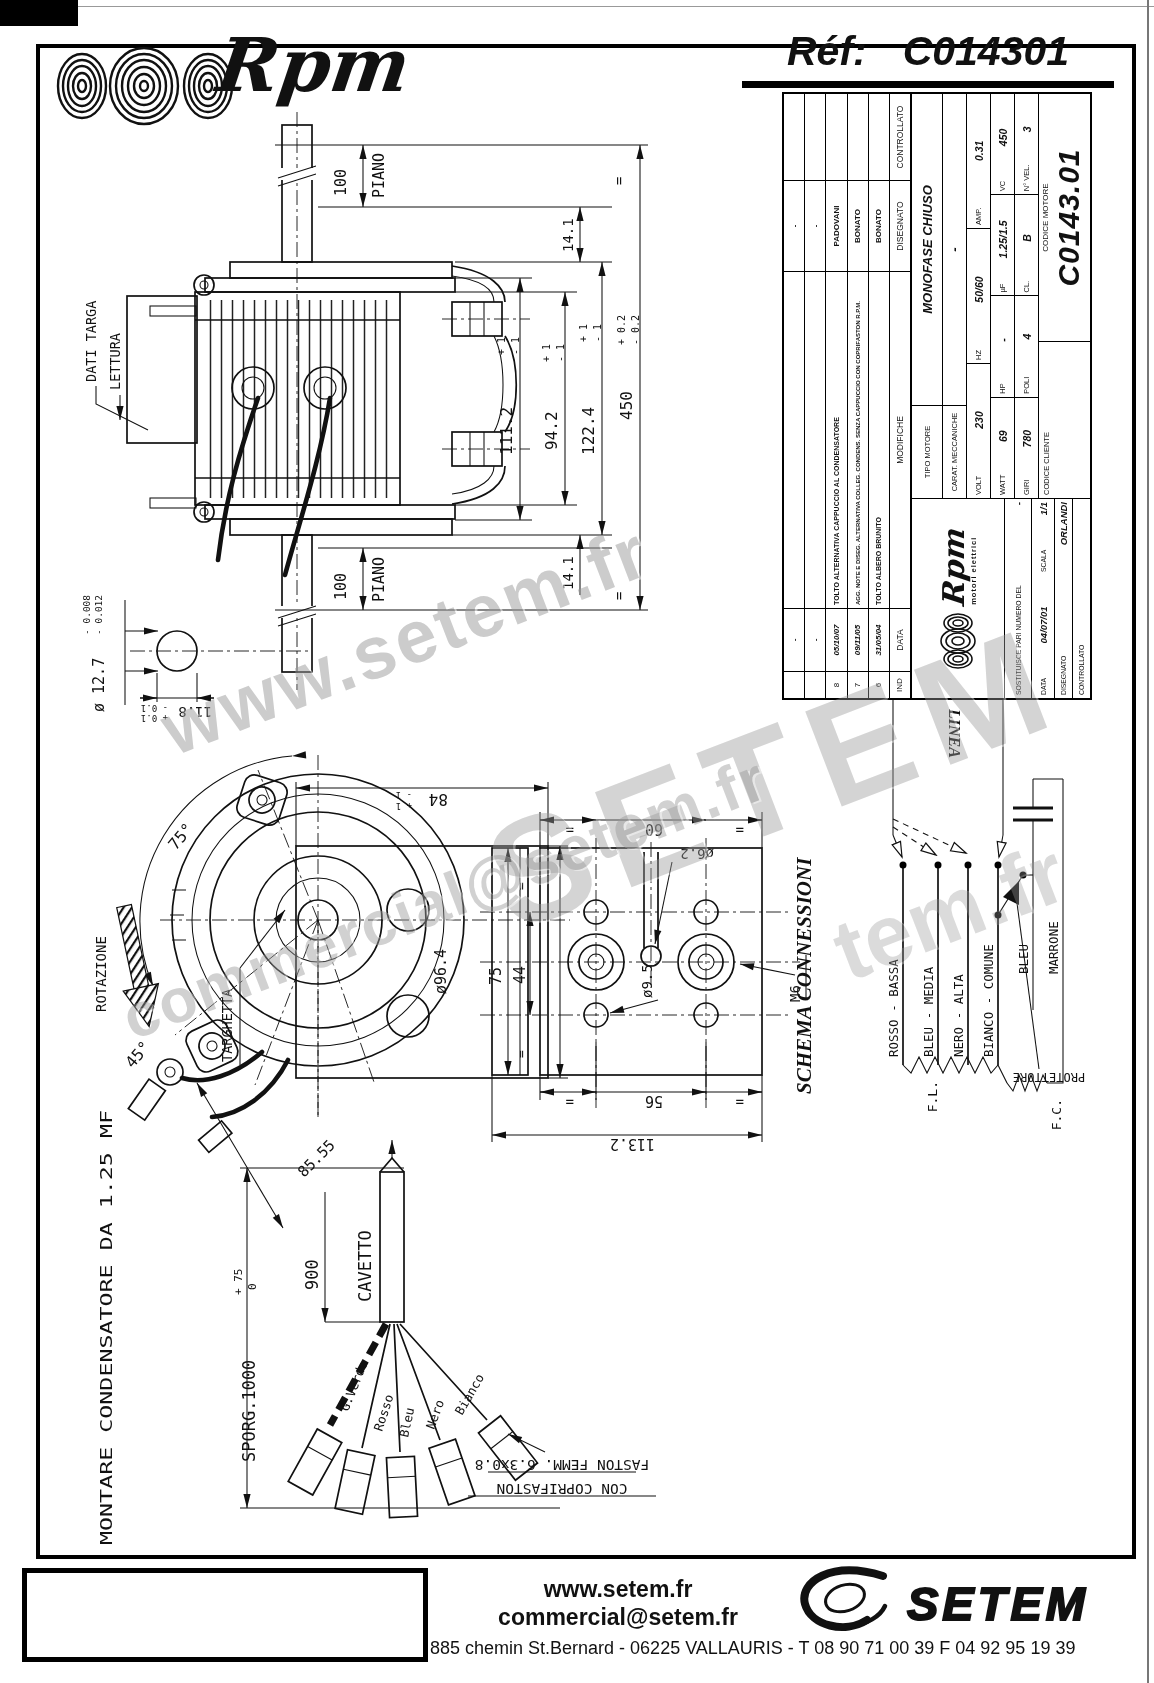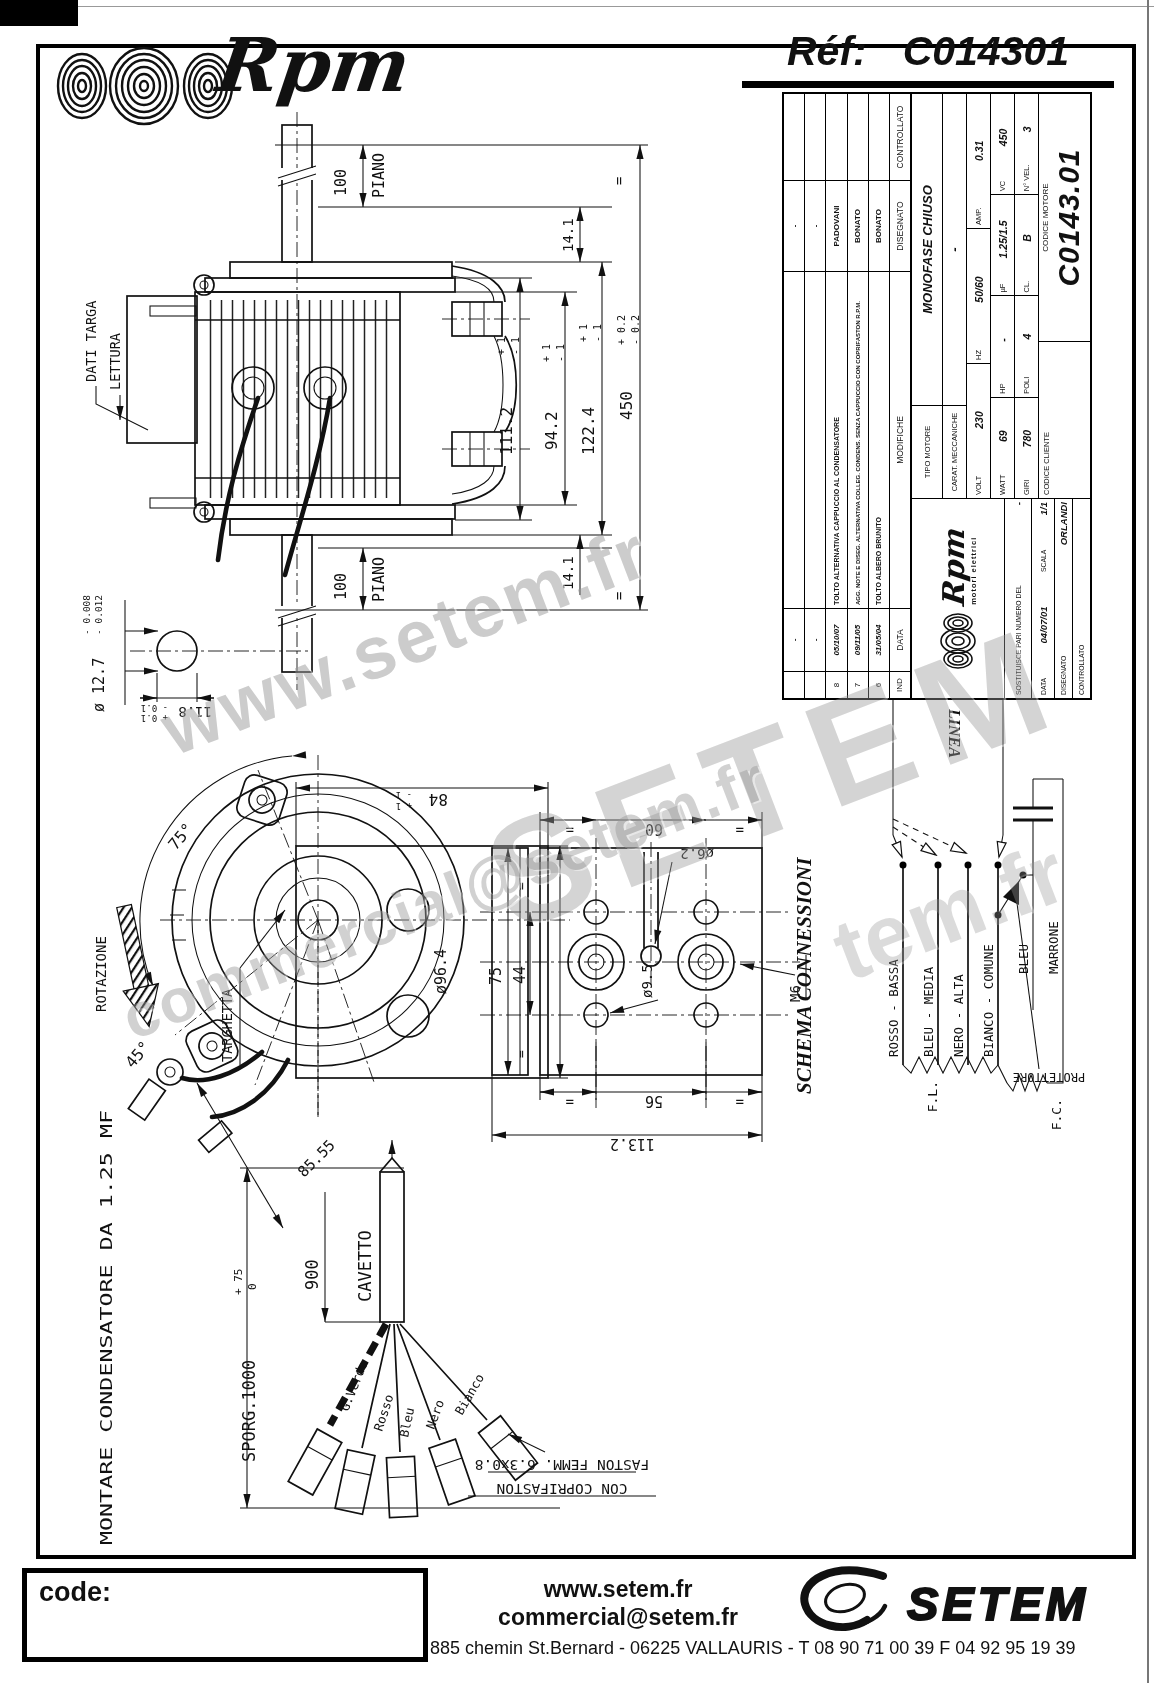--- a/index.html
+++ b/index.html
@@ -623,21 +623,20 @@
       </div>
     </div>
   </div>
 
   <div class="wm wm1">www.setem.fr</div>
   <div class="wm wm2">SETEM</div>
   <div class="wm wm3">commercial@setem.fr</div>
   <div class="wm wm4">tem.fr</div>
 
   <div class="codebox">
-    <div class="cl">code:</div>
   </div>
   <div class="fcenter">
     <div>www.setem.fr</div>
     <div>commercial@setem.fr</div>
   </div>
   <div class="faddr">885 chemin St.Bernard  -  06225 VALLAURIS  -  T 08 90 71 00 39   F 04 92 95 19 39</div>
   <svg class="setem-svg" width="345" height="78" viewBox="0 0 345 78">
     <g>
       <path d="M88,12 C36,-4 4,18 10,40 C16,62 50,70 72,56" fill="none" stroke="#111" stroke-width="8" stroke-linecap="round"></path>
       <ellipse cx="50" cy="34" rx="20" ry="13" fill="#fff" stroke="#111" stroke-width="3" transform="rotate(-18 50 34)"></ellipse>

